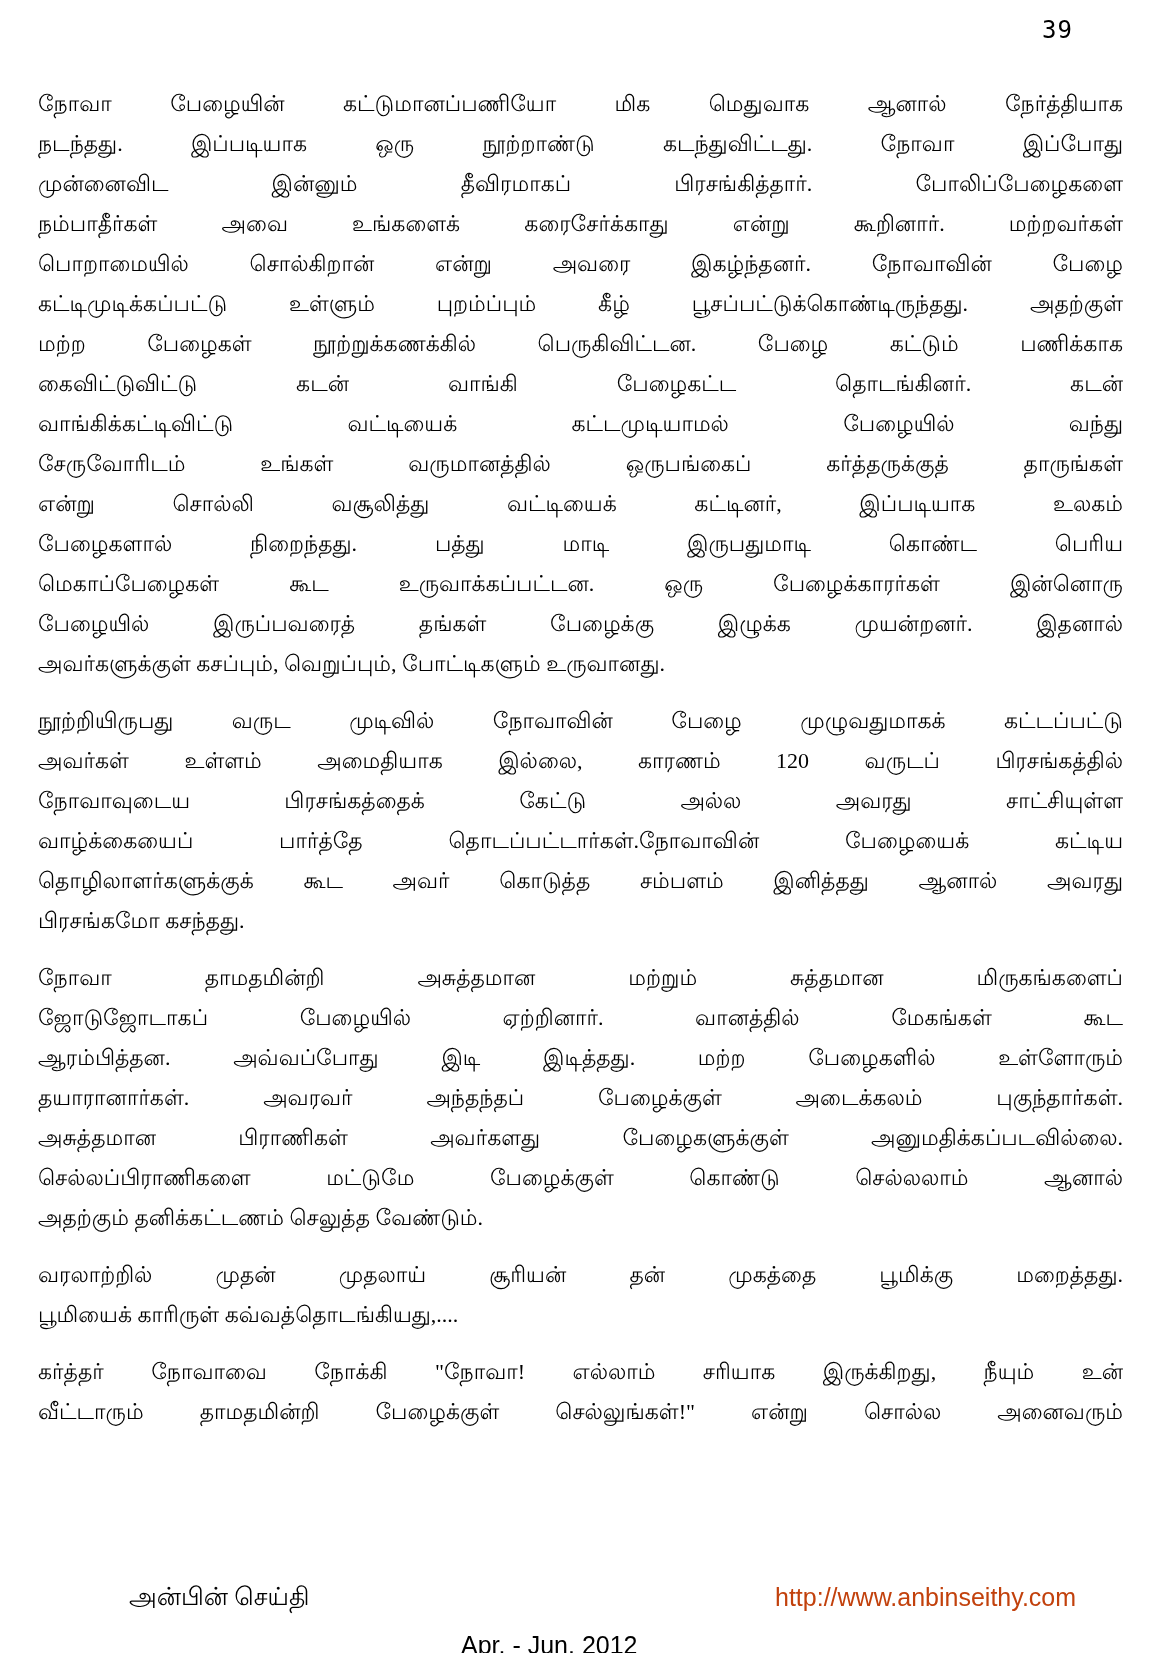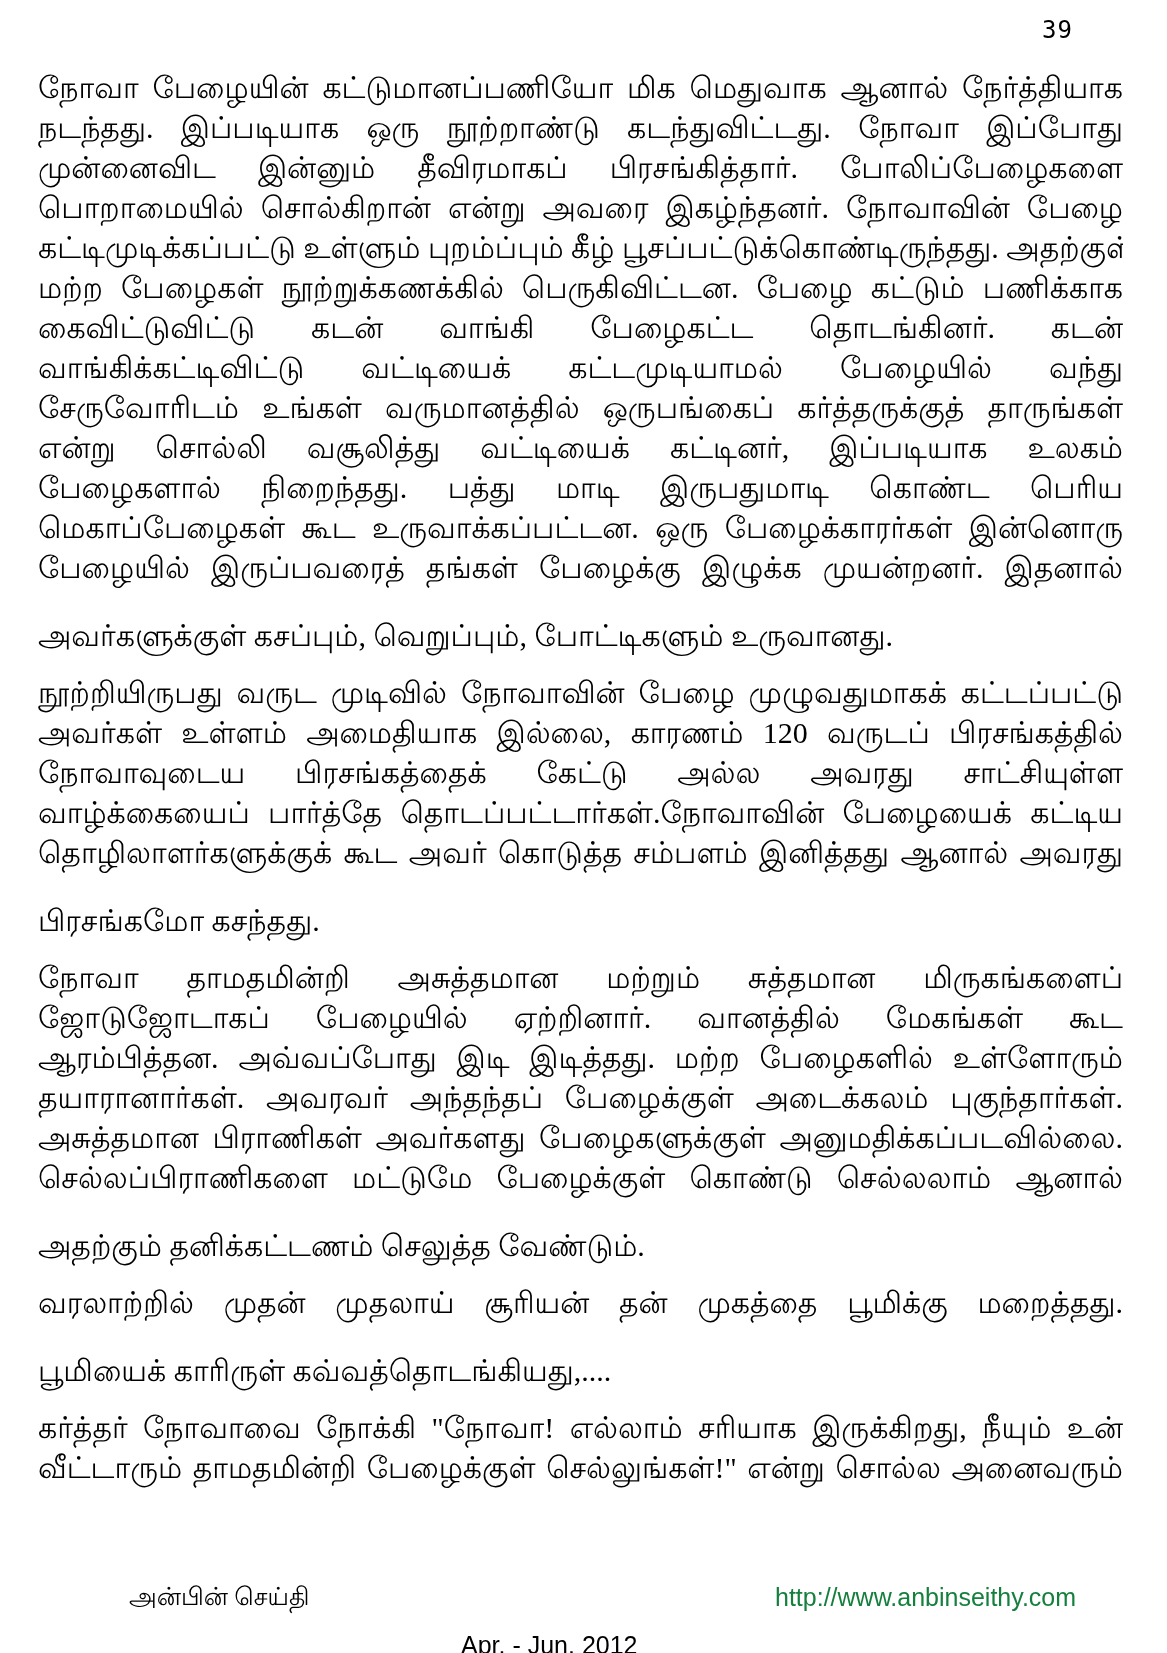--- a/index.html
+++ b/index.html
@@ -8,50 +8,51 @@
     background: #ffffff; color: #000000;
     font-family: "Liberation Serif", serif;
     position: relative; overflow: hidden;
   }
   .page-number {
     position: absolute; top: 16px; left: 1042px;
     font-size: 24px; letter-spacing: 1px;
     font-family: "DejaVu Sans Mono", monospace;
   }
   .content {
-    position: absolute; top: 68px; left: 38px; width: 1085px;
-    font-size: 30px; line-height: 40px;
+    position: absolute; top: 84px; left: 38px; width: 1085px;
+    font-size: 22px; line-height: 40px;
   }
   .para { margin: 0 0 17px 0; }
   .tline {
     text-align: justify;
     text-align-last: justify;
     height: 40px; overflow: hidden; white-space: nowrap;
   }
-  .tline.lastline { text-align-last: left; margin-top: 28px; }
+  .tline.lastline { text-align-last: left; }
   .footer {
     position: absolute; top: 1583px; left: 0; width: 1167px; height: 28px;
     font-size: 25px;
   }
   .footer-title { position: absolute; left: 129px; top: 0; font-family: "Liberation Serif", serif; }
   .footer-date  { position: absolute; left: 461px; top: 0; font-family: "Liberation Sans", sans-serif; margin-top: 48px; }
-  .footer-url   { position: absolute; left: 775px; top: 0; font-family: "Liberation Sans", sans-serif; color: #15803d; text-decoration: none; }
+  .footer-url   { position: absolute; left: 775px; top: 0; font-family: "Liberation Sans", sans-serif; color: #c2410c; text-decoration: none; }
 </style>
 </head>
 <body>
 
 <div>
 
   <div class="page-number">39</div>
 
   <div class="content">
       <div class="para">
         <div class="tline">நோவா பேழையின் கட்டுமானப்பணியோ மிக மெதுவாக ஆனால் நேர்த்தியாக</div>
         <div class="tline">நடந்தது. இப்படியாக ஒரு நூற்றாண்டு கடந்துவிட்டது. நோவா இப்போது</div>
         <div class="tline">முன்னைவிட இன்னும் தீவிரமாகப் பிரசங்கித்தார். போலிப்பேழைகளை</div>
+        <div class="tline">நம்பாதீர்கள் அவை உங்களைக் கரைசேர்க்காது என்று கூறினார். மற்றவர்கள்</div>
         <div class="tline">பொறாமையில் சொல்கிறான் என்று அவரை இகழ்ந்தனர். நோவாவின் பேழை</div>
         <div class="tline">கட்டிமுடிக்கப்பட்டு உள்ளும் புறம்ப்பும் கீழ் பூசப்பட்டுக்கொண்டிருந்தது. அதற்குள்</div>
         <div class="tline">மற்ற பேழைகள் நூற்றுக்கணக்கில் பெருகிவிட்டன. பேழை கட்டும் பணிக்காக</div>
         <div class="tline">கைவிட்டுவிட்டு கடன் வாங்கி பேழைகட்ட தொடங்கினர். கடன்</div>
         <div class="tline">வாங்கிக்கட்டிவிட்டு வட்டியைக் கட்டமுடியாமல் பேழையில் வந்து</div>
         <div class="tline">சேருவோரிடம் உங்கள் வருமானத்தில் ஒருபங்கைப் கர்த்தருக்குத் தாருங்கள்</div>
         <div class="tline">என்று சொல்லி வசூலித்து வட்டியைக் கட்டினர், இப்படியாக உலகம்</div>
         <div class="tline">பேழைகளால் நிறைந்தது. பத்து மாடி இருபதுமாடி கொண்ட பெரிய</div>
         <div class="tline">மெகாப்பேழைகள் கூட உருவாக்கப்பட்டன. ஒரு பேழைக்காரர்கள் இன்னொரு</div>
         <div class="tline">பேழையில் இருப்பவரைத் தங்கள் பேழைக்கு இழுக்க முயன்றனர். இதனால்</div>

